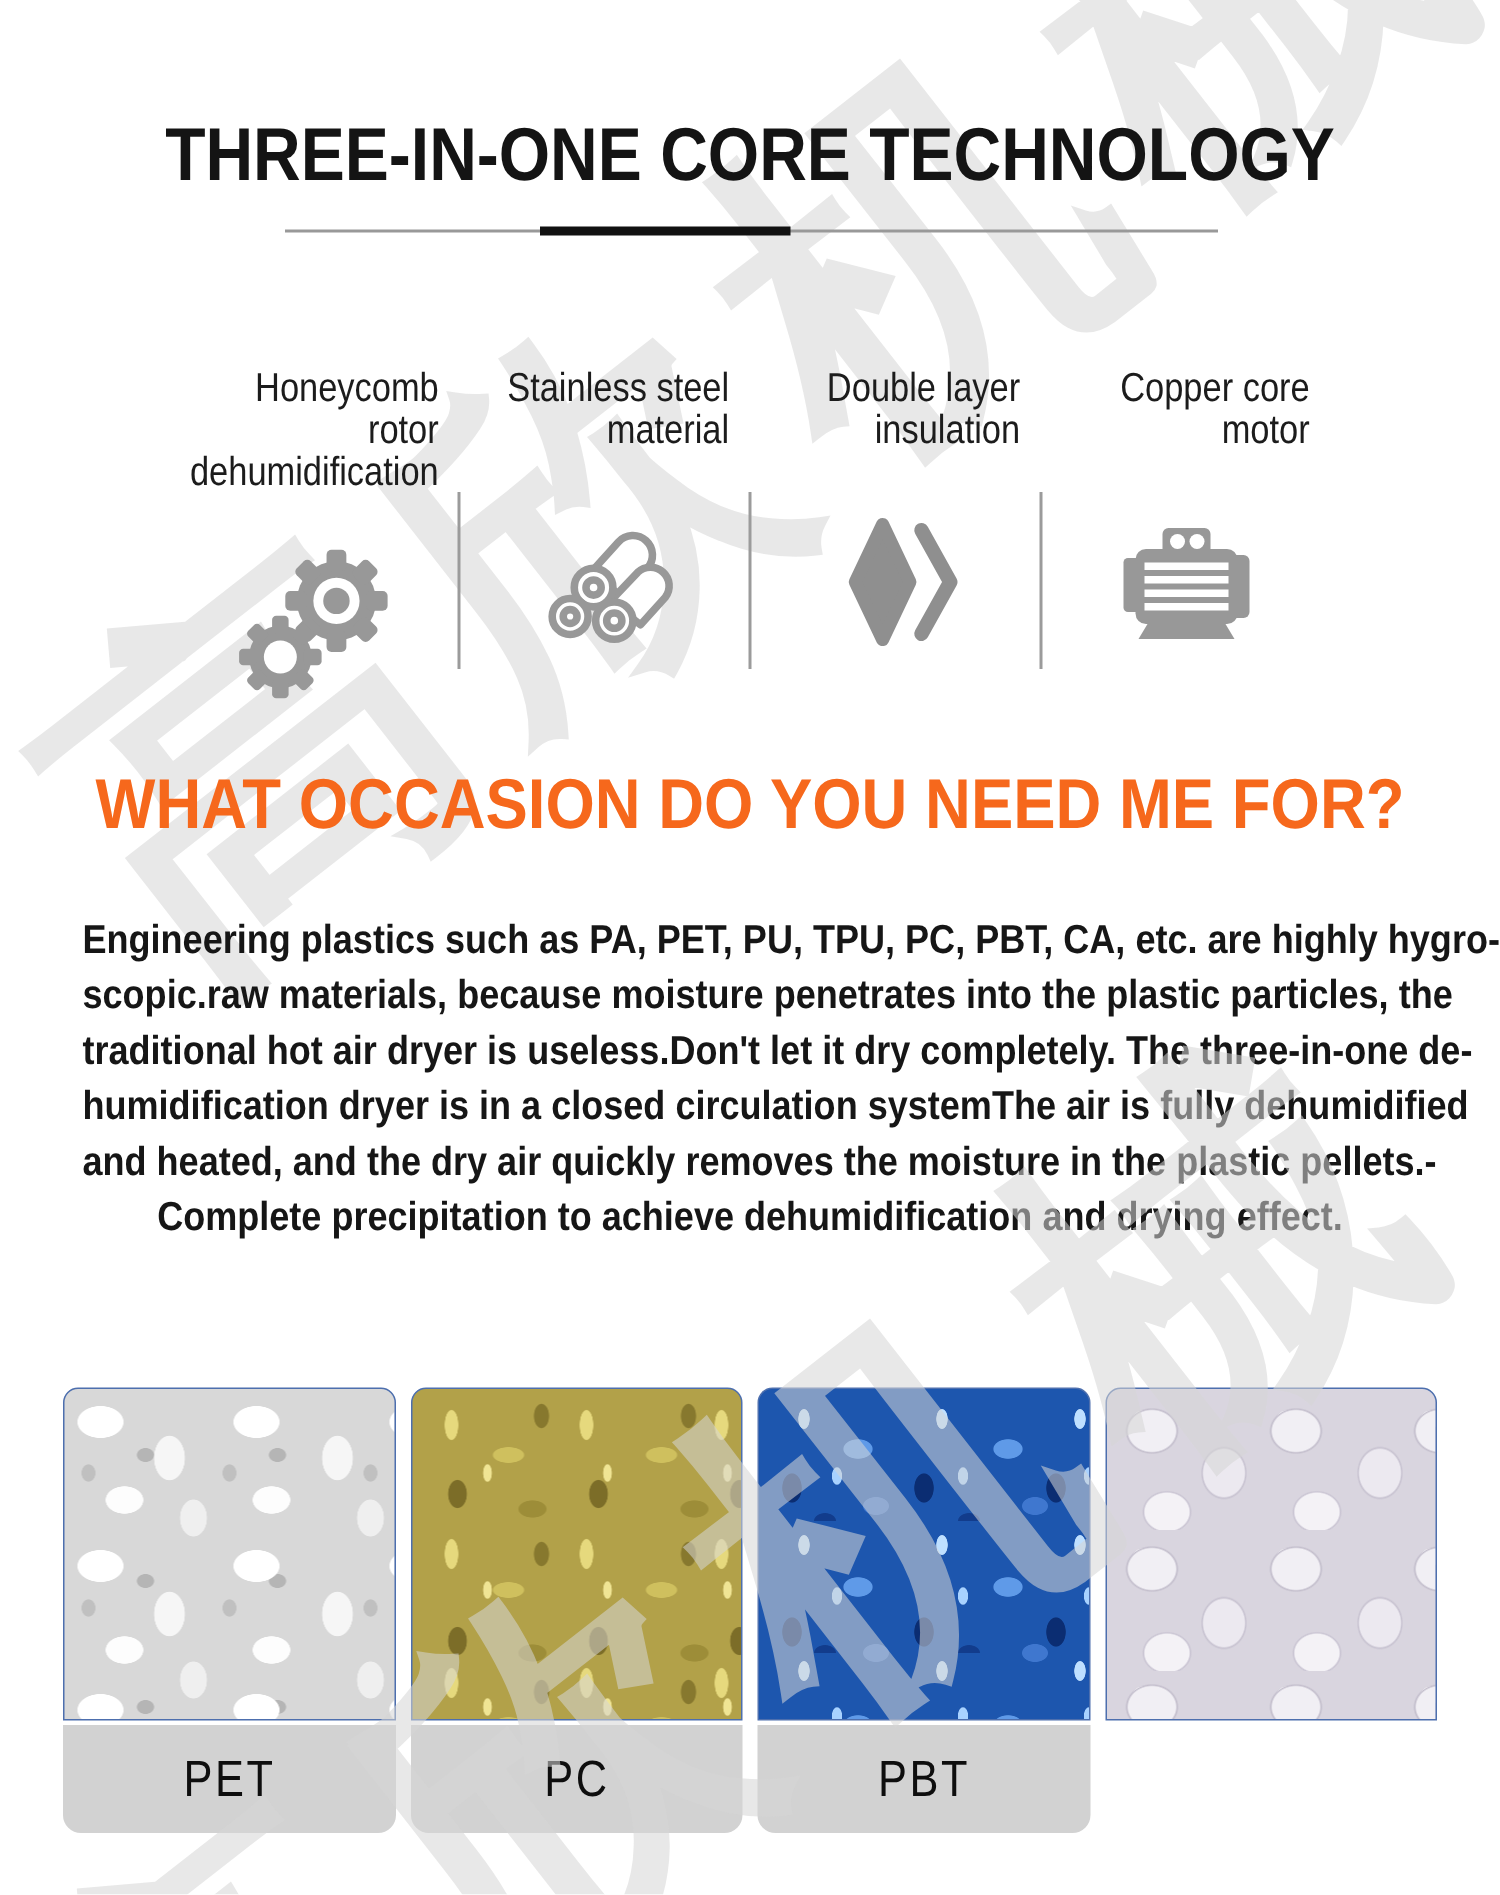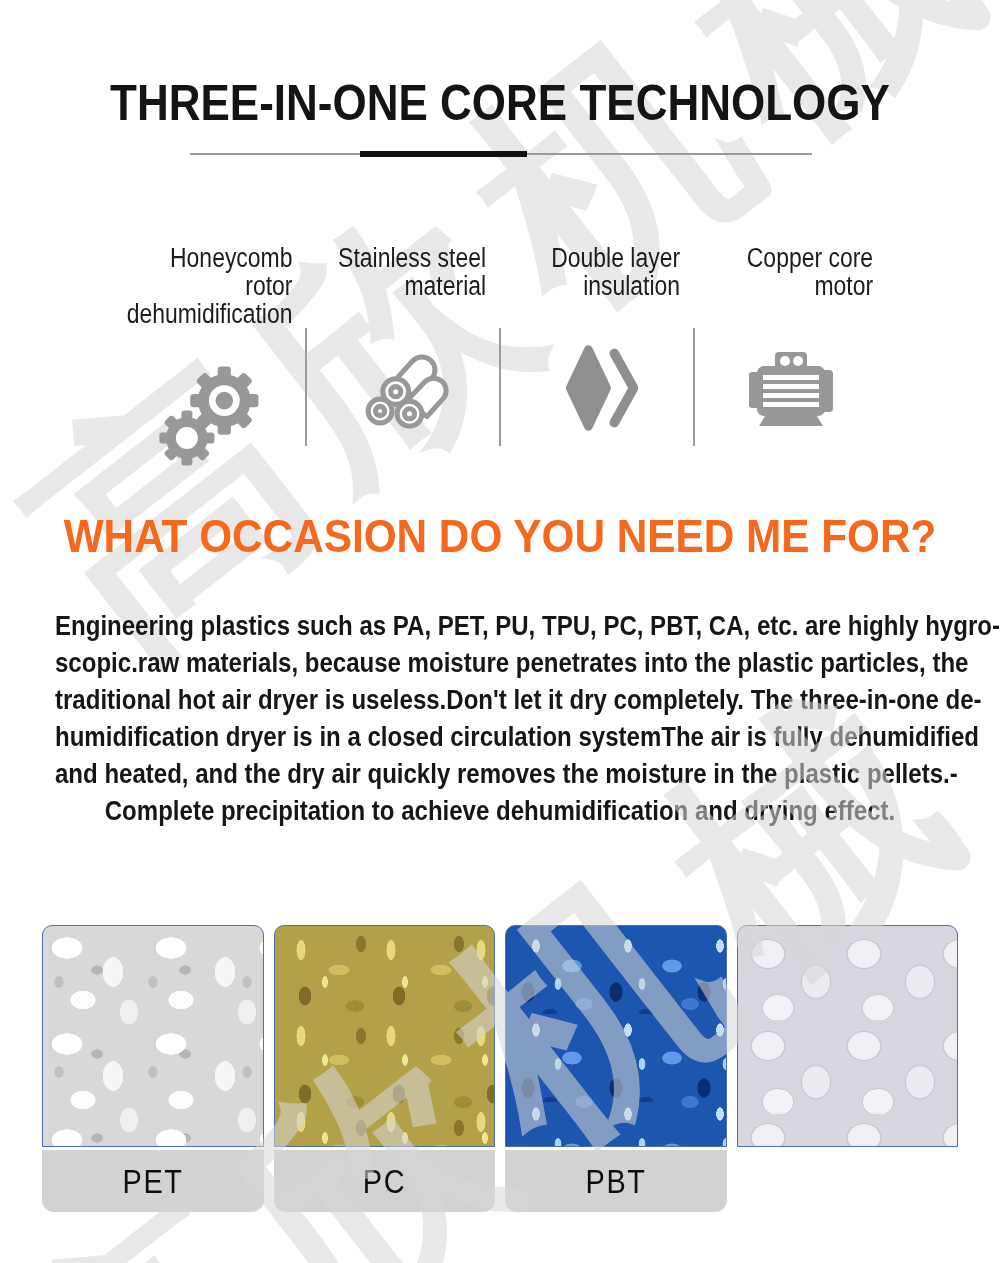--- a/index.html
+++ b/index.html
@@ -56,21 +56,21 @@
   
   .materials{
     position:absolute;top:925px;left:42px;width:916px;z-index:2;
     display:grid;grid-template-columns:repeat(4,1fr);gap:10px;
   }
   .material .img{
     height:222px;box-sizing:border-box;
     border:1px solid #4d6fae;border-radius:10px 10px 0 0;
   }
   .material .bar{
-    margin-top:3px;height:62px;background:#d2d2d2;border-radius:0 0 12px 12px;
+    margin-top:3px;height:72px;background:#d2d2d2;border-radius:0 0 12px 12px;
     display:flex;align-items:center;justify-content:center;
     font-size:34px;color:#0e0e0e;letter-spacing:2px;
   }
   .material .bar span{transform:scaleX(.85);}
   
   .pellets-pet{background-color:#d8d8d8;background-image:
     radial-gradient(26px 18px at 24px 22px,#ffffff 0 58%,rgba(255,255,255,0) 60%),
     radial-gradient(18px 26px at 70px 46px,#f6f6f6 0 56%,rgba(255,255,255,0) 58%),
     radial-gradient(22px 16px at 40px 74px,#fdfdfd 0 56%,rgba(255,255,255,0) 58%),
     radial-gradient(16px 22px at 86px 86px,#efefef 0 55%,rgba(255,255,255,0) 57%),

